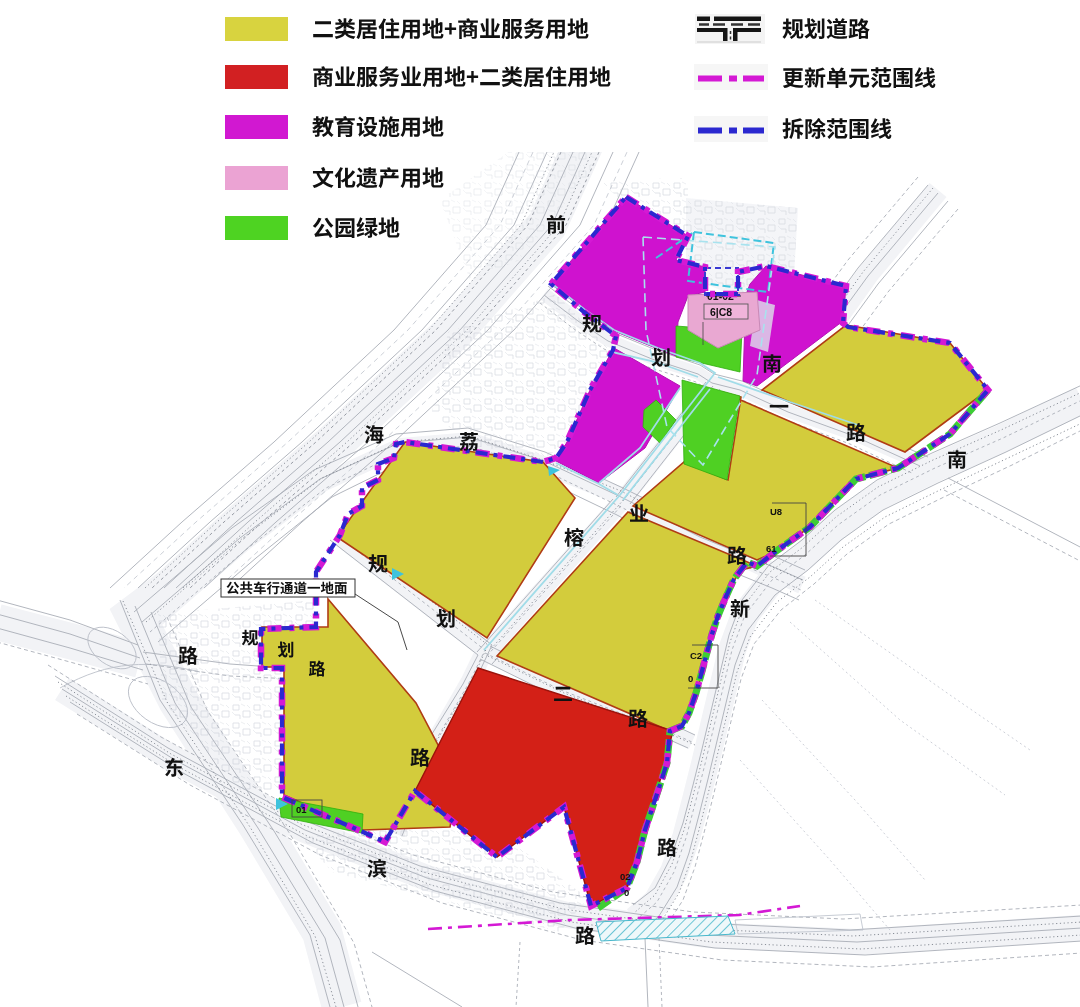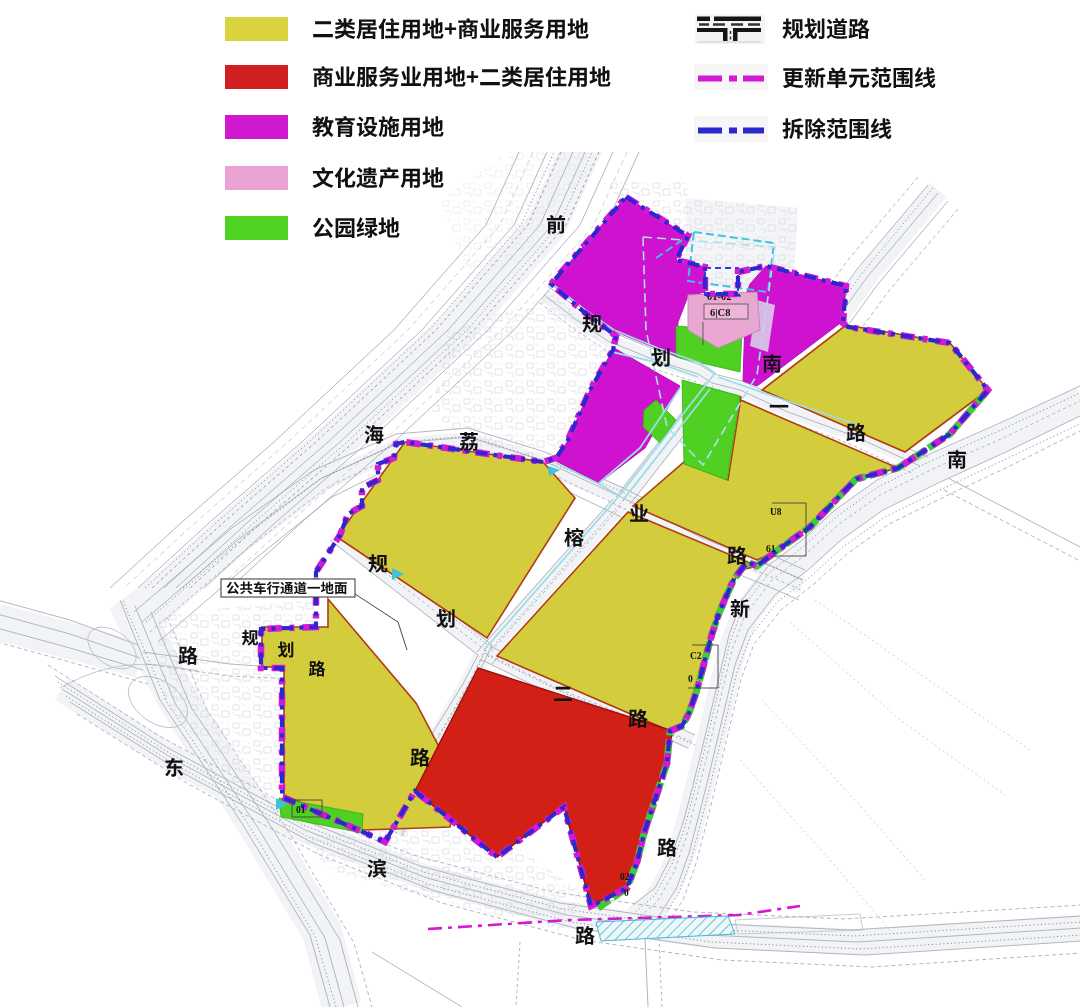--- a/index.html
+++ b/index.html
@@ -1,17 +1,17 @@
 <!DOCTYPE html>
 <html><head>
 <meta charset="utf-8">
 <style>
 html,body{margin:0;padding:0;background:#ffffff;}
 #wrap{position:relative;width:1080px;height:1007px;background:#f9a8d4;overflow:hidden;
-font-family:Liberation Serif, serif;}
+font-family:Liberation Sans, sans-serif;}
 </style>
 </head>
 <body>
 <div id="wrap">
 <svg width="1080" height="1007" viewBox="0 0 1080 1007">
 <defs>
 <pattern id="bld" width="21" height="18" patternUnits="userSpaceOnUse">
   <path d="M2 3h6v5h-6zM12 9h7v6h-7zM4 13h5v4" fill="none" stroke="#c0c5cf" stroke-width="0.8"></path>
   <path d="M10 2l4 2M1 10l3 3M16 3l3 3" stroke="#c9ced6" stroke-width="0.6"></path>
 </pattern>

